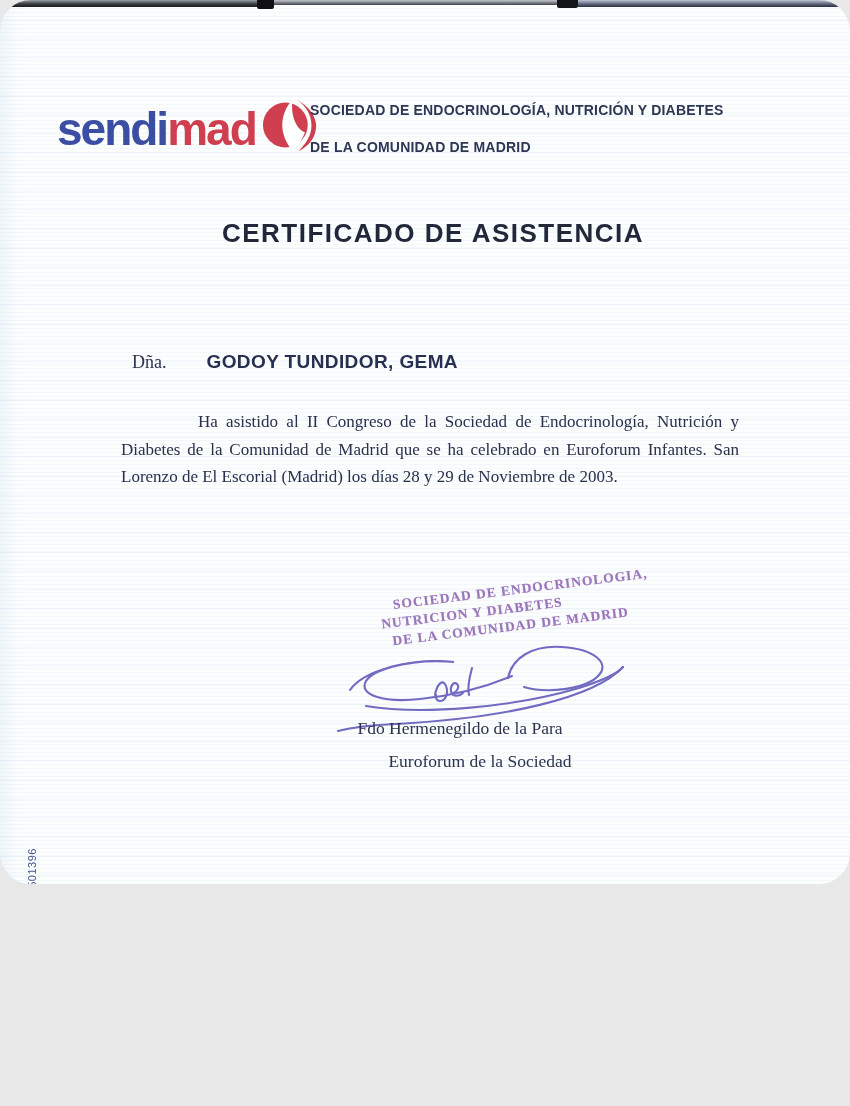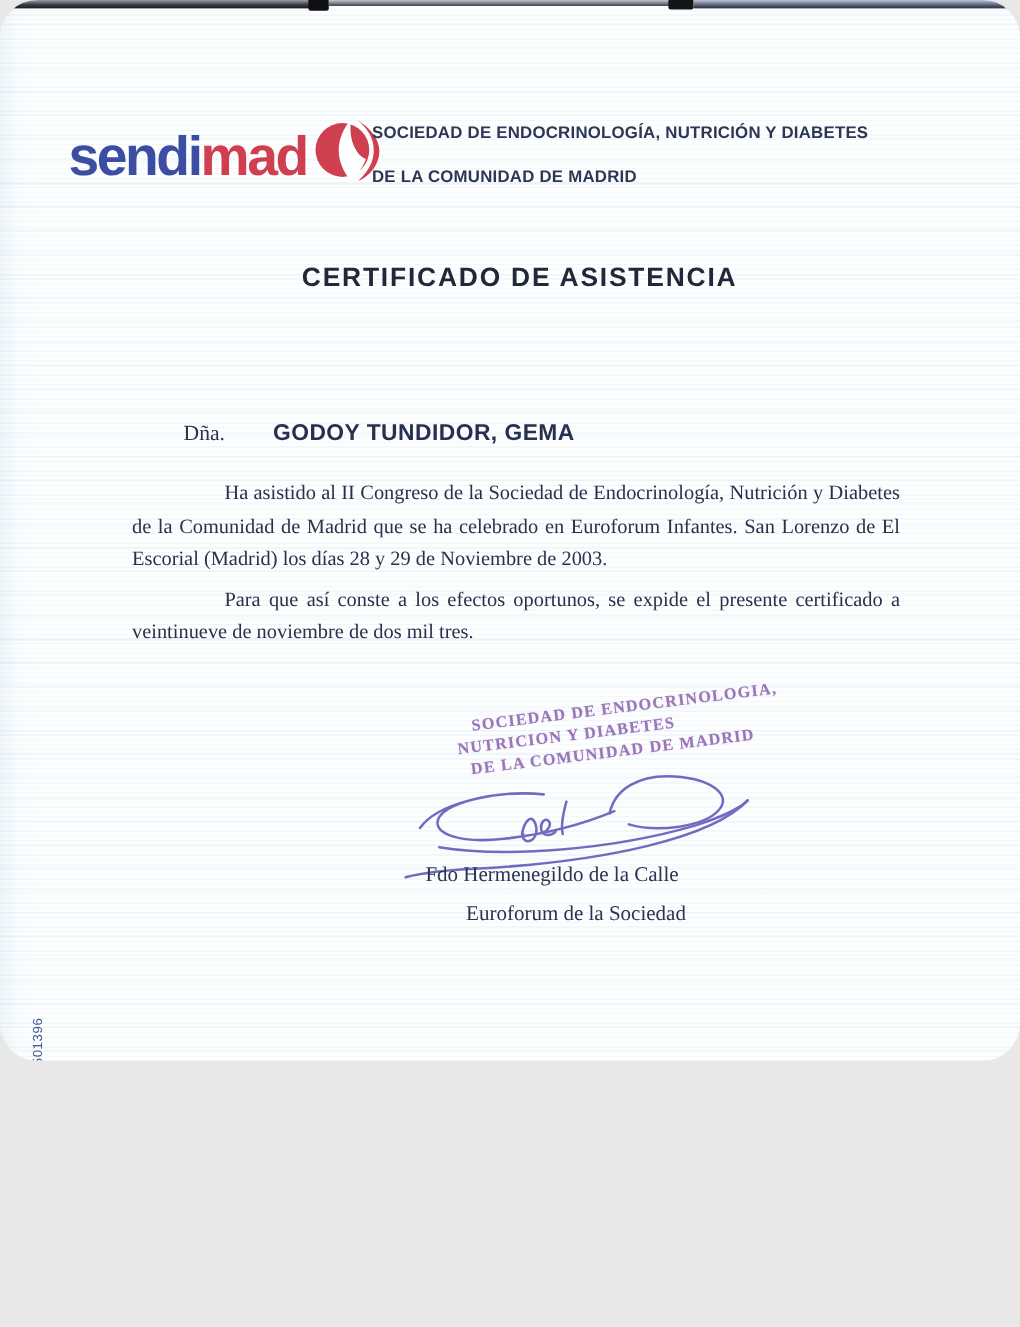--- a/index.html
+++ b/index.html
@@ -40,40 +40,40 @@
     font-family:"Liberation Sans", sans-serif;
     font-weight:700;font-size:14px;line-height:37px;
     color:#2d3653;letter-spacing:0.2px;
   }
 
   
   .cert-title{
     position:absolute;left:0;right:16px;top:218px;
     padding-left:32px;text-align:center;
     font-family:"Liberation Sans", sans-serif;
-    font-weight:700;font-size:22px;letter-spacing:1.5px;
+    font-weight:700;font-size:26px;letter-spacing:1.5px;
     color:#20283a;
   }
 
   
-  .recipient{position:absolute;left:153px;top:351px;display:flex;align-items:baseline;}
+  .recipient{position:absolute;left:132px;top:351px;display:flex;align-items:baseline;}
   .salutation{font-size:18px;color:#2a3350;}
   .recipient-name{
     margin-left:40px;
     font-family:"Liberation Sans", sans-serif;
     font-weight:700;font-size:19px;letter-spacing:0.4px;color:#273050;text-align:right;
   }
 
   
   .body-text{
     position:absolute;left:106px;top:393px;width:648px;
     font-size:17px;line-height:27.5px;color:#28304c;
     text-align:justify;
   }
-  .body-text p{margin:4px;text-indent:77px;}
+  .body-text p{margin:15px;text-indent:77px;}
   .body-text p + p{margin-top:6px;}
 
   
   .stamp{
     position:absolute;left:392px;top:596px;width:280px;
     transform:rotate(-7deg);transform-origin:left top;
     font-family:"Liberation Serif", serif;
     font-weight:700;font-size:13.5px;line-height:18px;letter-spacing:1px;
     color:#8b5fb0;opacity:0.85;
     text-shadow:0 0 1px rgba(139,95,176,0.5);
@@ -138,21 +138,20 @@
 
   <div class="cert-title">CERTIFICADO DE ASISTENCIA</div>
 
   <div class="recipient">
     <span class="salutation">Dña.</span>
     <span class="recipient-name">GODOY TUNDIDOR, GEMA</span>
   </div>
 
   <div class="body-text">
     <p>Ha asistido al II Congreso de la Sociedad de Endocrinología, Nutrición y Diabetes de la Comunidad de Madrid que se ha celebrado en Euroforum Infantes. San Lorenzo de El Escorial (Madrid) los días 28 y 29 de Noviembre de 2003.</p>
-    <p>Para que así conste a los efectos oportunos, se expide el presente certificado a veintinueve de noviembre de dos mil tres.</p>
   </div>
 
   <div class="stamp">
     <div class="stamp-l1">SOCIEDAD DE ENDOCRINOLOGIA,</div>
     <div class="stamp-l2">NUTRICION Y DIABETES</div>
     <div class="stamp-l3">DE LA COMUNIDAD DE MADRID</div>
   </div>
 
   <svg class="signature-svg" width="300" height="120" viewBox="0 0 300 120">
     <g fill="none" stroke="#5a52b8" stroke-width="2.1" stroke-linecap="round" opacity="0.85">
@@ -160,21 +159,21 @@
       <path d="M 30 88 C 85 97 175 90 243 70 C 268 62 283 54 287 49"></path>
       <path d="M 172 60 C 176 40 196 27 226 29 C 258 31 274 45 263 57 C 251 71 212 76 188 69"></path>
       <path d="M 287 49 C 258 80 170 100 60 106 C 38 107 14 110 2 113"></path>
       <path d="M 99 77 c 2 -11 8 -17 11 -9 c 3 8 -1 15 -6 15 c -3 0 -5 -3 -4 -6"></path>
       <path d="M 116 76 c 5 -2 8 -7 5 -10 c -3 -3 -7 2 -6 7 c 1 6 8 6 12 2"></path>
       <path d="M 136 50 c -3 11 -5 20 -3 27"></path>
     </g>
   </svg>
 
   <div class="signer-block">
-    <div class="signer-name">Fdo Hermenegildo de la Calle</div>
+    <div class="signer-name">Fdo Hermenegildo de la Para</div>
     <div class="signer-role">Euroforum de la Sociedad</div>
   </div>
 
   <div class="cif">C.I.F.: G-79501396</div>
 
   <div class="ink-dot"></div>
 
 </div>
 
 </body></html>

